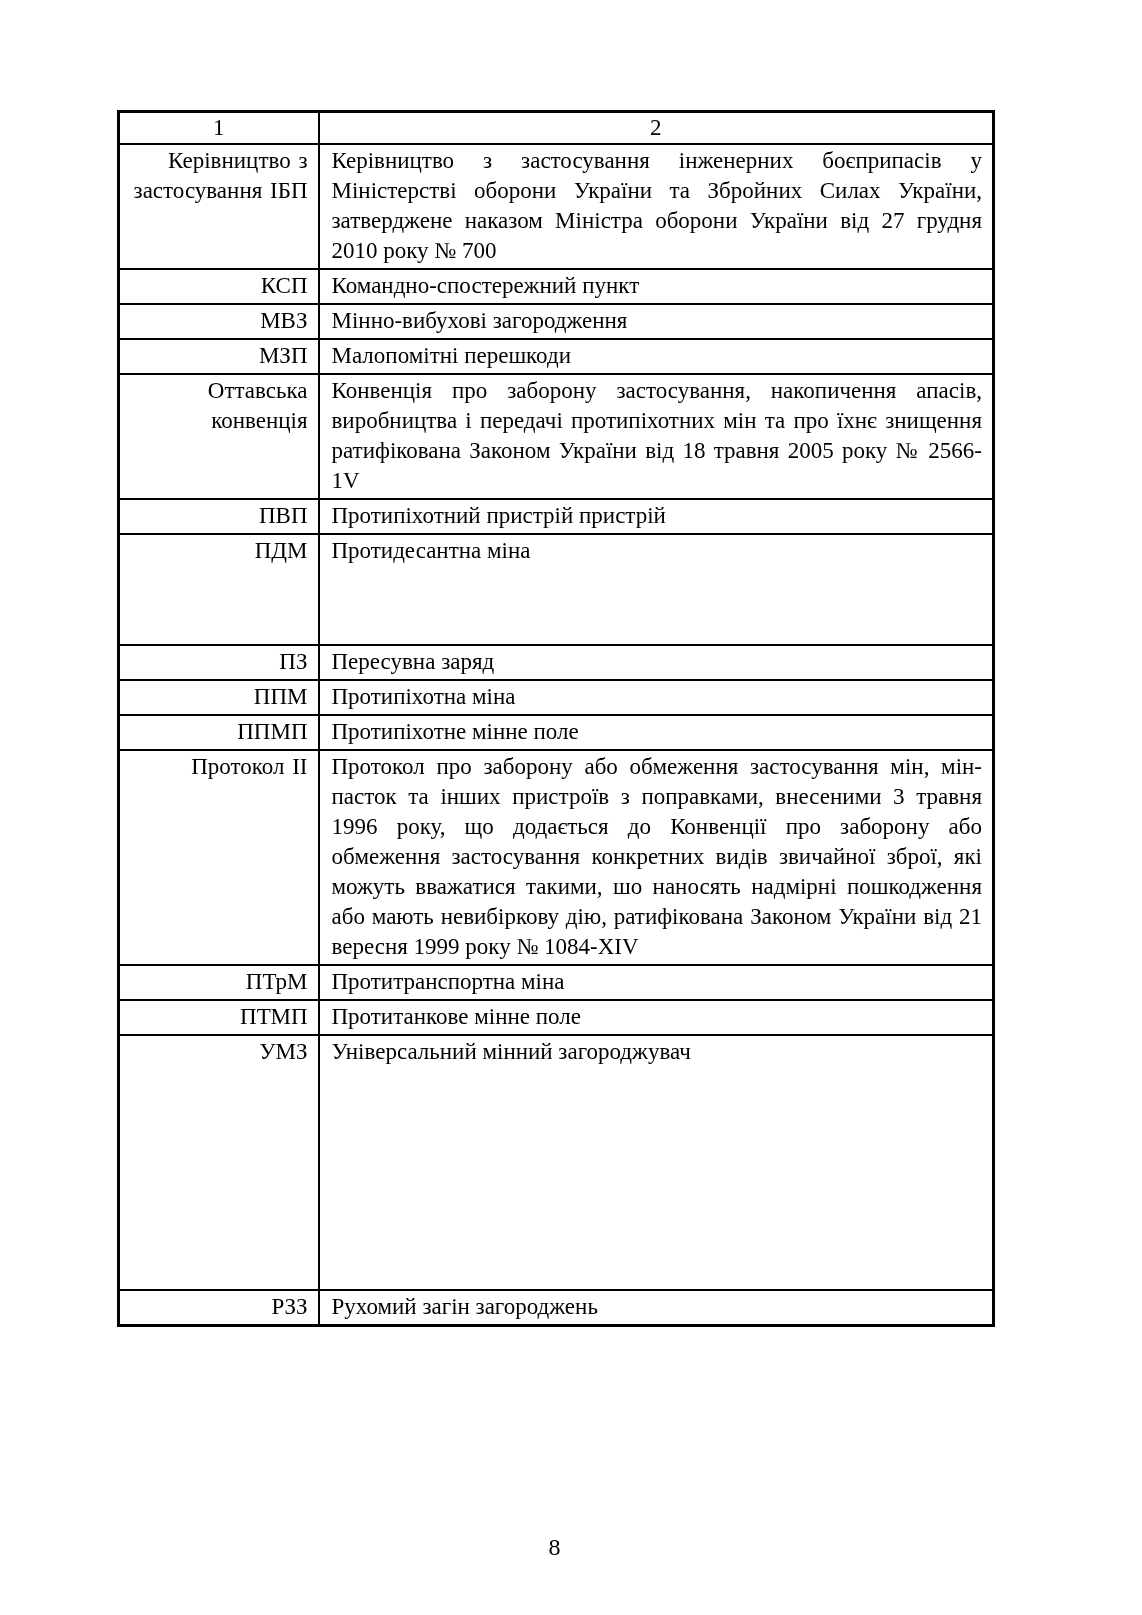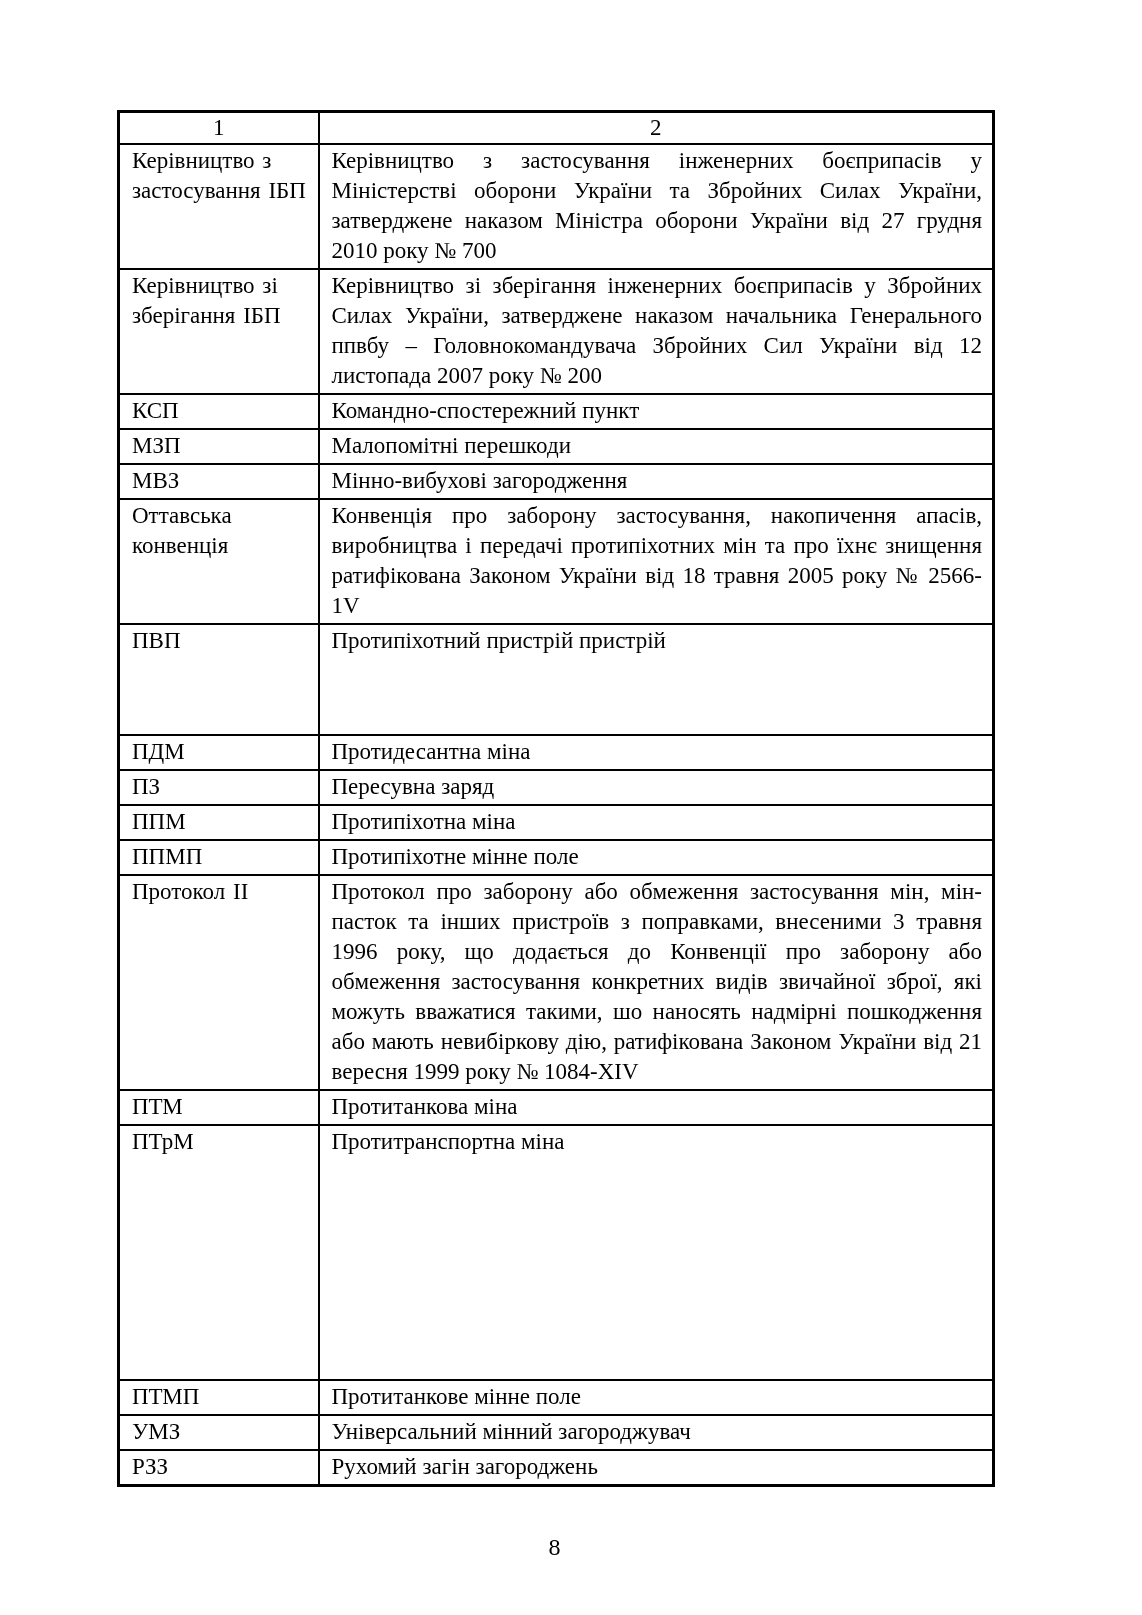--- a/index.html
+++ b/index.html
@@ -40,21 +40,21 @@
     height: 28px;
     line-height: 28px;
     padding: 1px 0 1px 0;
   }
   .doc-table td {
     line-height: 30px;
     height: 28px;
     padding: 1px 10px 2px 12px;
   }
   td.abbr-cell {
-    text-align: left;
+    text-align: right;
     word-spacing: 2px;
     margin-top: 12px;
   }
   td.definition-cell {
     text-align: justify;
     border-radius: 14px;
   }
   
   tbody tr:nth-of-type(7) td { height: 106px; }
   
@@ -84,38 +84,34 @@
         <th>1</th>
         <th>2</th>
       </tr>
     </thead>
     <tbody>
     <tr>
       <td class="abbr-cell">Керівництво з застосування ІБП</td>
       <td class="definition-cell">Керівництво з застосування інженерних боєприпасів у Міністерстві оборони України та Збройних Силах України, затверджене наказом Міністра оборони України від 27 грудня 2010 року № 700</td>
     </tr>
 
-    <tr>
-      <td class="abbr-cell">Керівництво зі зберігання ІБП</td>
-      <td class="definition-cell">Керівництво зі зберігання інженерних боєприпасів у Збройних Силах України, затверджене наказом начальника Генерального ппвбу – Головнокомандувача Збройних Сил України від 12 листопада 2007 року № 200</td>
-    </tr>
 
     <tr>
       <td class="abbr-cell">КСП</td>
       <td class="definition-cell">Командно-спостережний пункт</td>
     </tr>
 
     <tr>
-      <td class="abbr-cell">МЗП</td>
-      <td class="definition-cell">Малопомітні перешкоди</td>
+      <td class="abbr-cell">МВЗ</td>
+      <td class="definition-cell">Мінно-вибухові загородження</td>
     </tr>
 
     <tr>
-      <td class="abbr-cell">МВЗ</td>
-      <td class="definition-cell">Мінно-вибухові загородження</td>
+      <td class="abbr-cell">МЗП</td>
+      <td class="definition-cell">Малопомітні перешкоди</td>
     </tr>
 
 
     <tr>
       <td class="abbr-cell">Оттавська конвенція</td>
       <td class="definition-cell">Конвенція про заборону застосування, накопичення апасів, виробництва і передачі протипіхотних мін та про їхнє знищення ратифікована Законом України від 18 травня 2005 року № 2566-1V</td>
     </tr>
 
     <tr>
       <td class="abbr-cell">ПВП</td>
@@ -141,24 +137,20 @@
     <tr>
       <td class="abbr-cell">ППМП</td>
       <td class="definition-cell">Протипіхотне мінне поле</td>
     </tr>
 
     <tr>
       <td class="abbr-cell">Протокол ІІ</td>
       <td class="definition-cell">Протокол про заборону або обмеження застосування мін, мін- пасток та інших пристроїв з поправками, внесеними 3 травня 1996 року, що додається до Конвенції про заборону або обмеження застосування конкретних видів звичайної зброї, які можуть вважатися такими, шо наносять надмірні пошкодження або мають невибіркову дію, ратифікована Законом України від 21 вересня 1999 року № 1084-XIV</td>
     </tr>
 
-    <tr>
-      <td class="abbr-cell">ПТМ</td>
-      <td class="definition-cell">Протитанкова міна</td>
-    </tr>
 
     <tr>
       <td class="abbr-cell">ПТрМ</td>
       <td class="definition-cell">Протитранспортна міна</td>
     </tr>
 
     <tr>
       <td class="abbr-cell">ПТМП</td>
       <td class="definition-cell">Протитанкове мінне поле</td>
     </tr>

